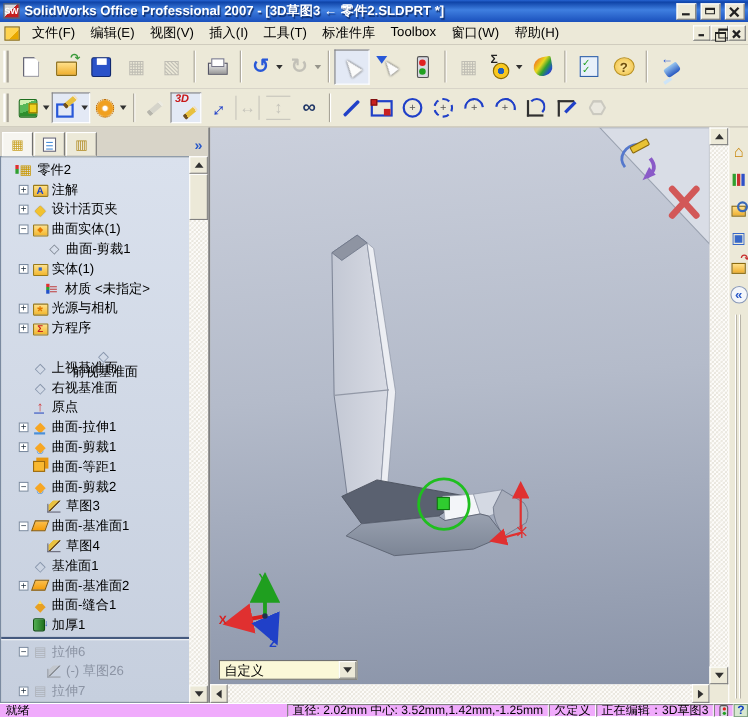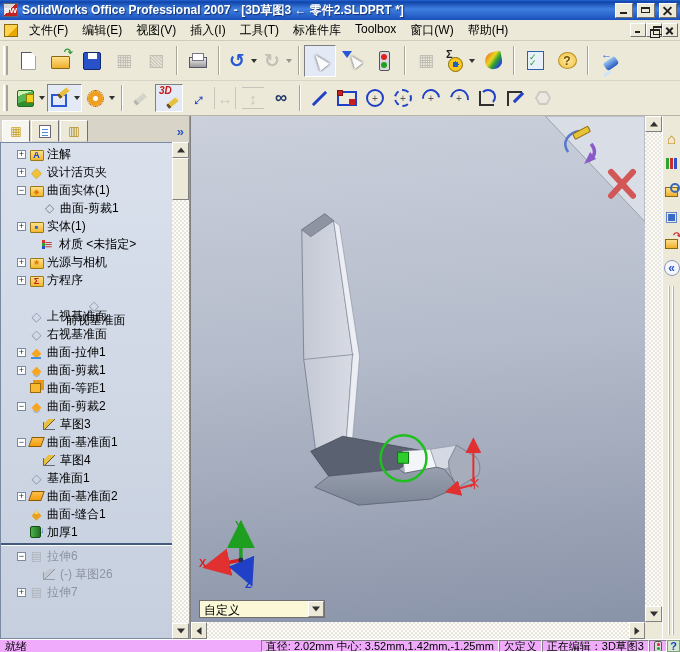--- a/index.html
+++ b/index.html
@@ -366,20 +366,25 @@
           <span class="pt-pm"></span>
         </div>
       <div class="ptab">
           <span class="pt-ic pt-cm">▥</span>
         </div>
       <span class="spacer"></span>
       <span class="pchev">»</span>
     </div>
     <div class="pbody">
       <div class="ptree" id="feature-tree">
+          <div class="trow" style="padding-left: 2px;">
+            <span class="texp none"></span>
+            <span class="tic tic-part"></span>
+            <span class="tlabel">零件2</span>
+          </div>
           <div class="trow" style="padding-left: 15px;">
             <span class="texp">+</span>
             <span class="tic tic-annotations tfold"></span>
             <span class="tlabel">注解</span>
           </div>
           <div class="trow" style="padding-left: 15px;">
             <span class="texp">+</span>
             <span class="tic tic-design-binder"></span>
             <span class="tlabel">设计活页夹</span>
           </div>
@@ -420,20 +425,25 @@
           </div>
           <div class="trow" style="padding-left: 15px;">
             <span class="texp none"></span>
             <span class="tic tic-plane"></span>
             <span class="tlabel">上视基准面</span>
           </div>
           <div class="trow" style="padding-left: 15px;">
             <span class="texp none"></span>
             <span class="tic tic-plane"></span>
             <span class="tlabel">右视基准面</span>
+          </div>
+          <div class="trow" style="padding-left: 15px;">
+            <span class="texp none"></span>
+            <span class="tic tic-origin"></span>
+            <span class="tlabel">原点</span>
           </div>
           <div class="trow" style="padding-left: 15px;">
             <span class="texp">+</span>
             <span class="tic tic-surface-extrude"></span>
             <span class="tlabel">曲面-拉伸1</span>
           </div>
           <div class="trow" style="padding-left: 15px;">
             <span class="texp">+</span>
             <span class="tic tic-surface-trim"></span>
             <span class="tlabel">曲面-剪裁1</span>

